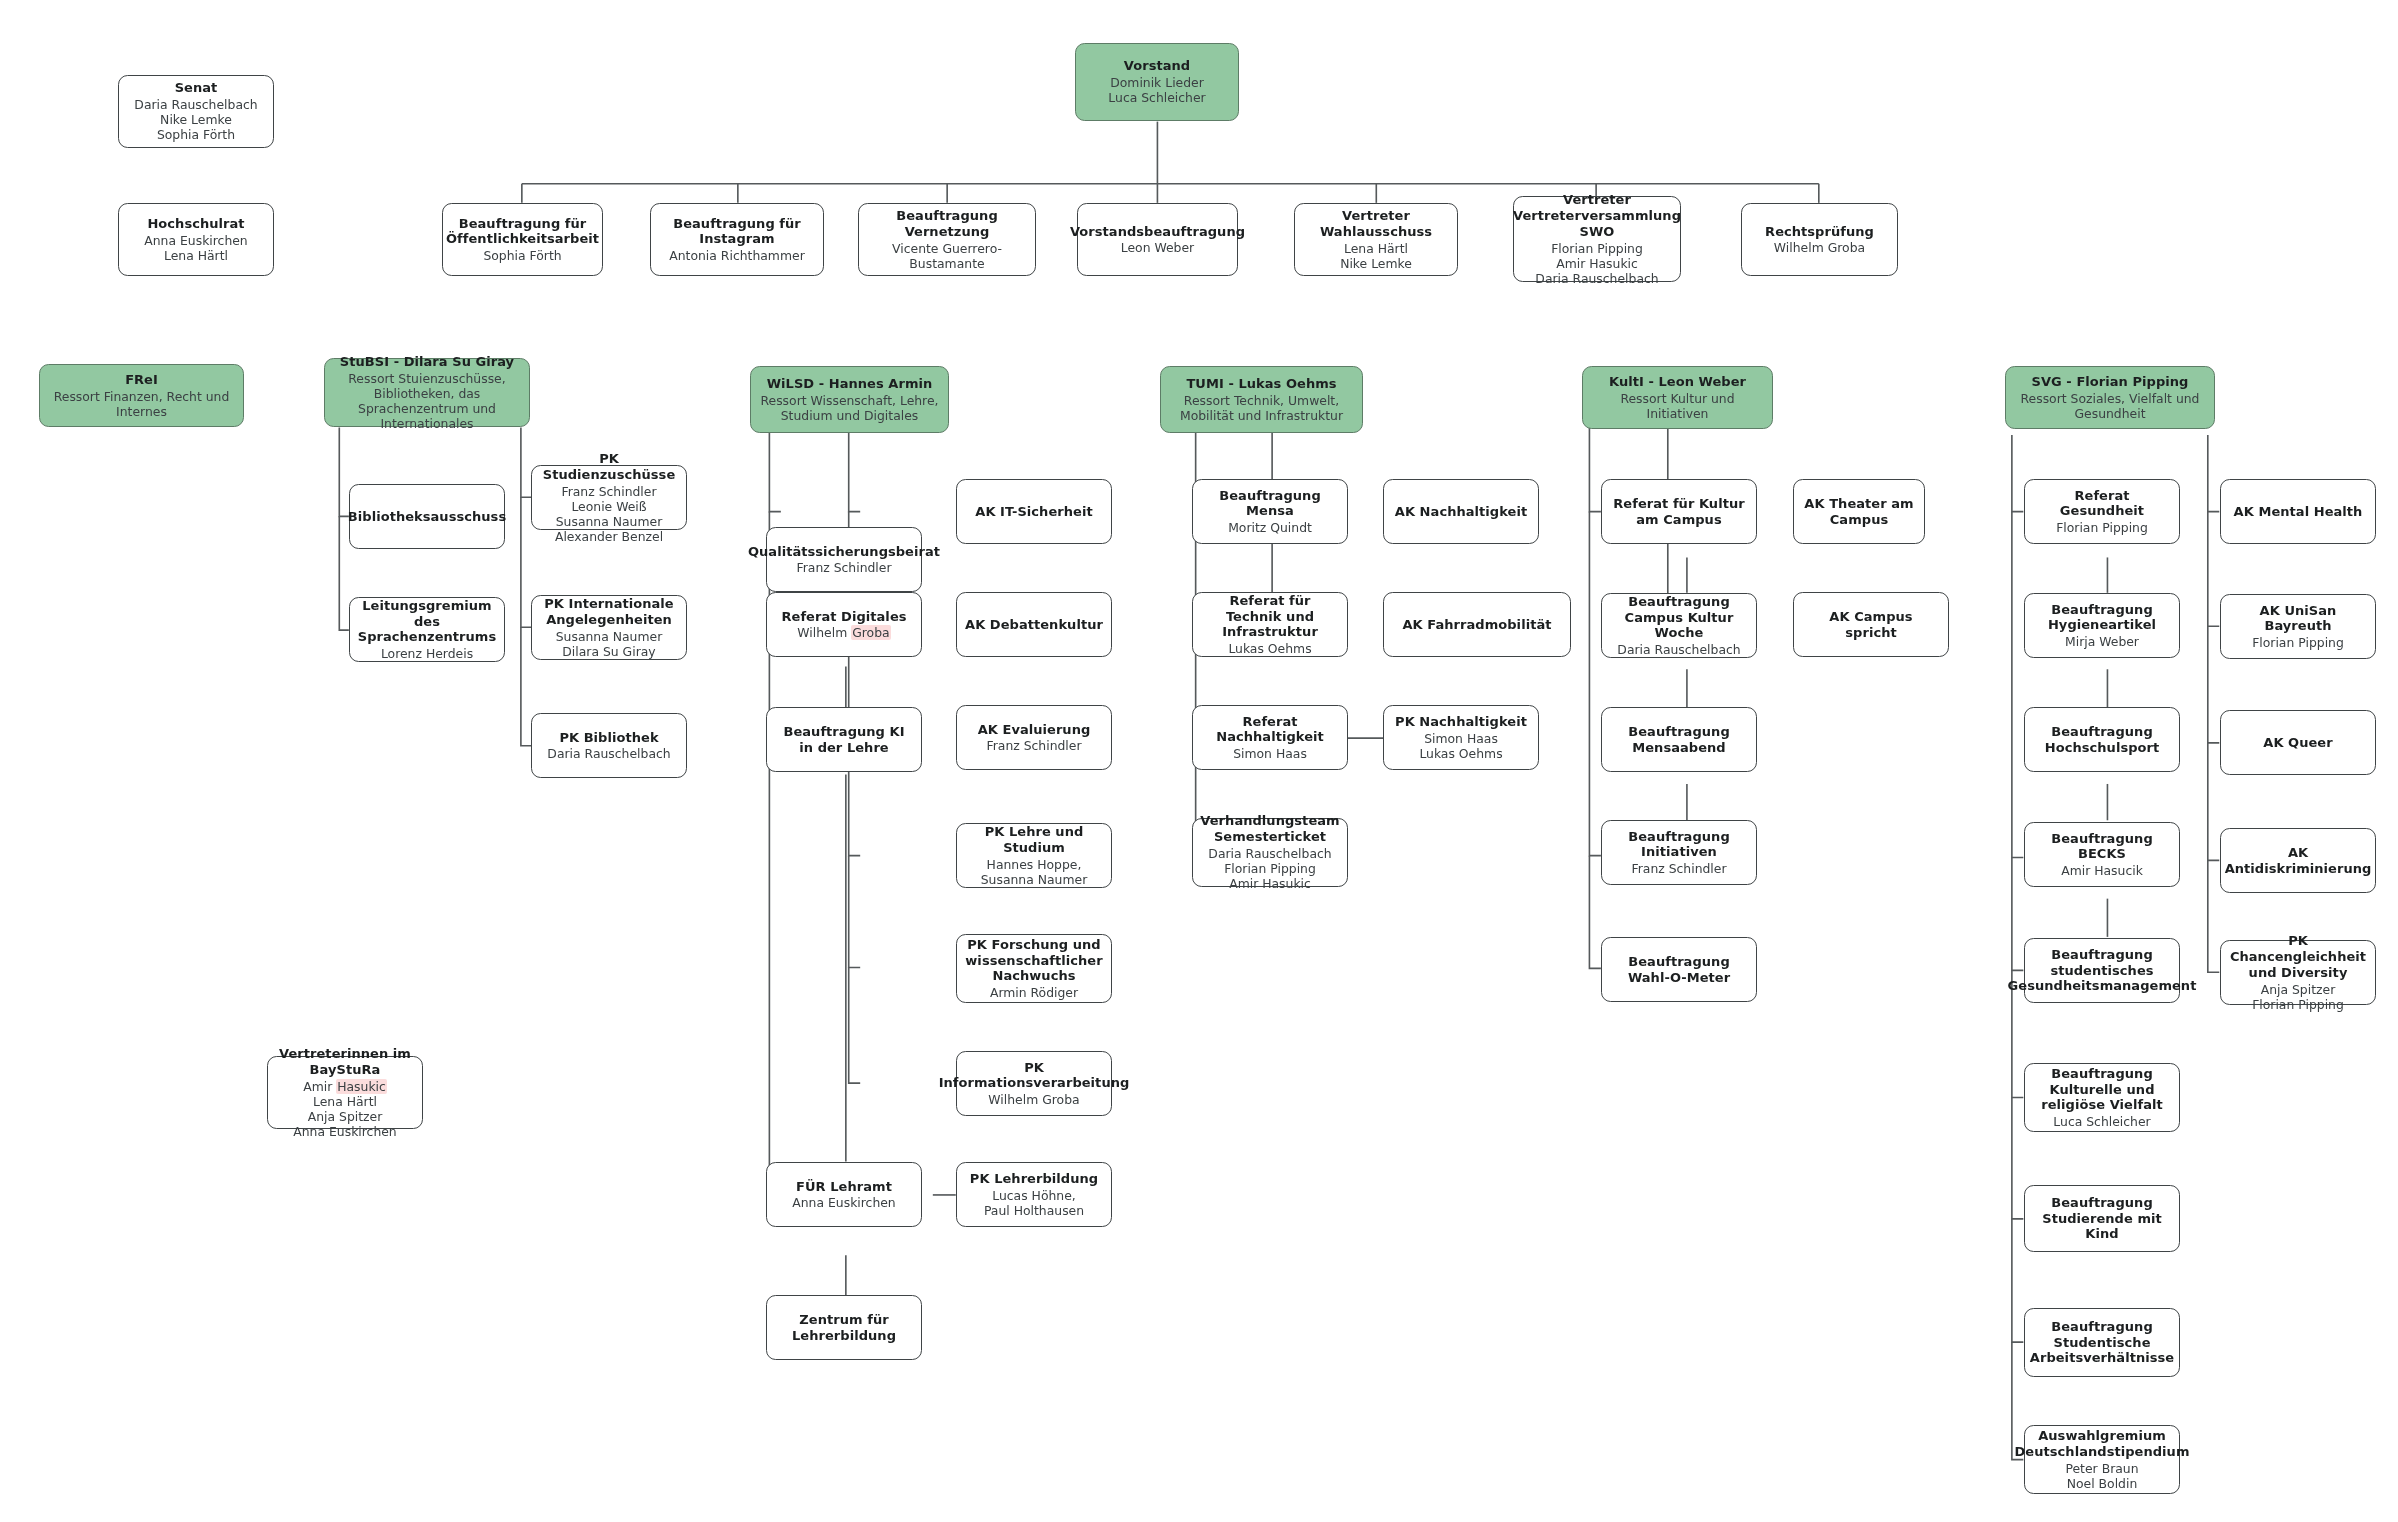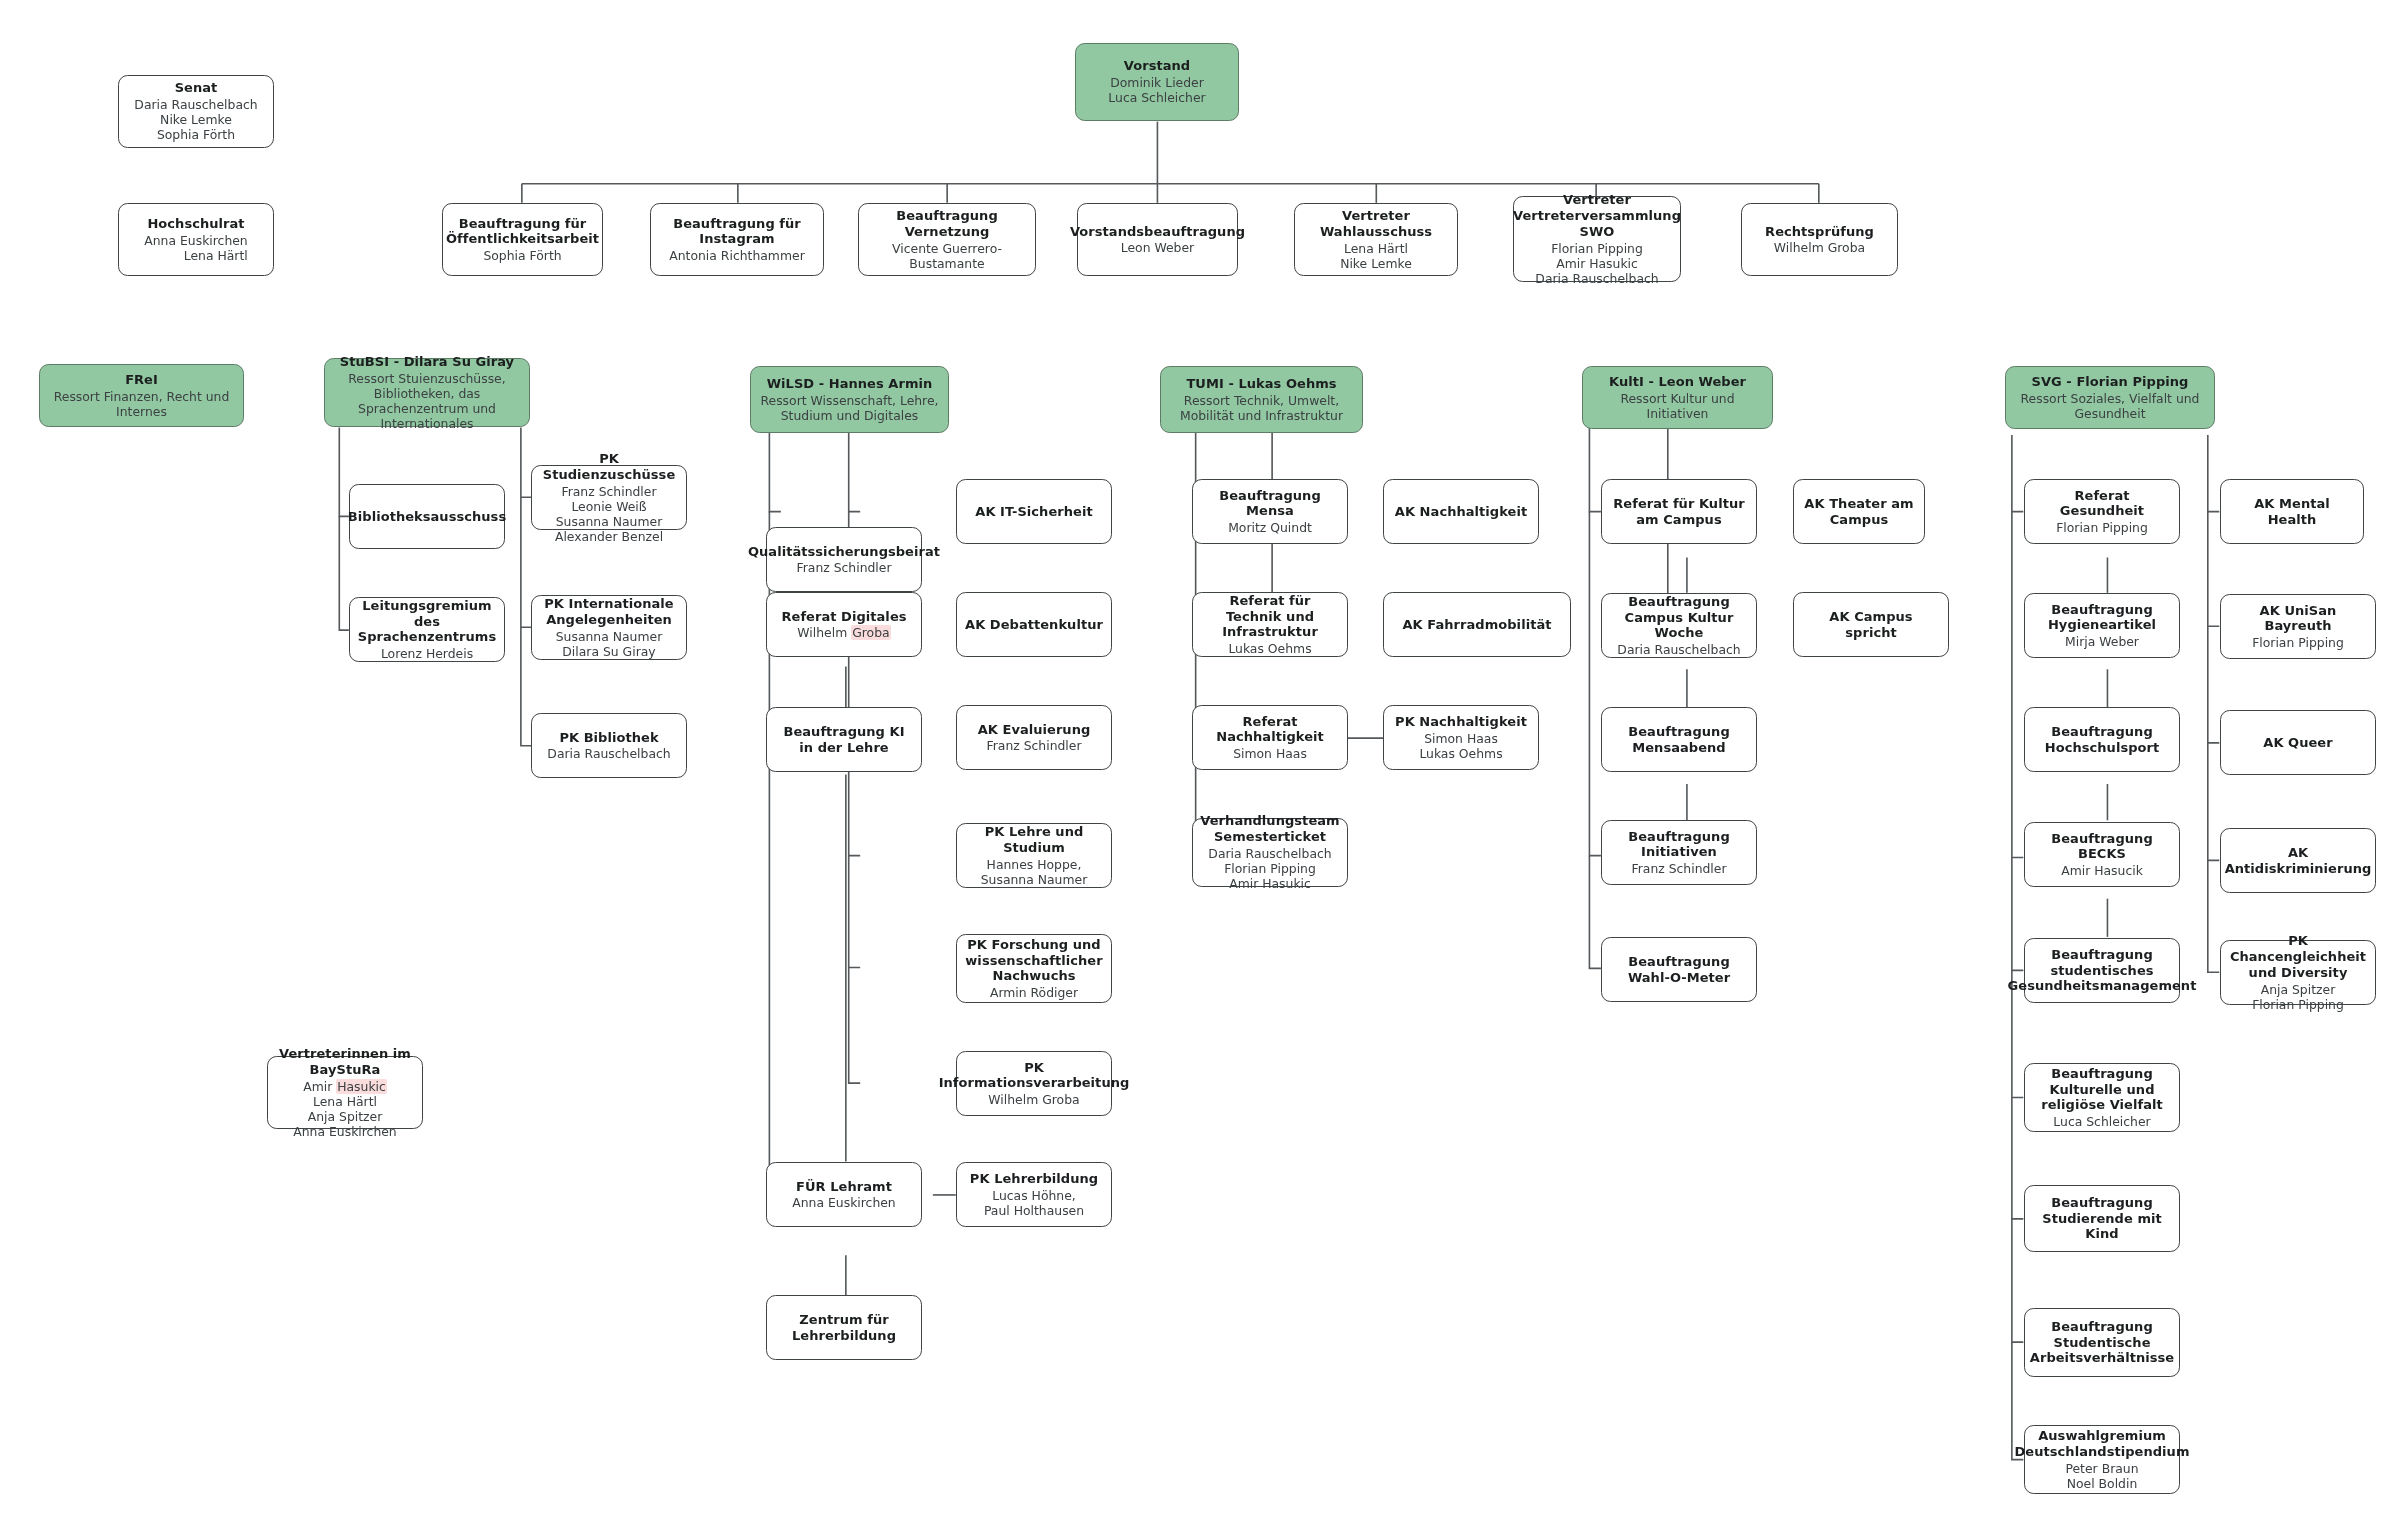--- a/index.html
+++ b/index.html
@@ -150,21 +150,21 @@
 
   <div class="node" style="left:118px; top:75px; width:156px; height:73px;">
     <div class="title">Senat</div>
     <div class="sub">
         <span class="line">Daria Rauschelbach</span>
         <span class="line">Nike Lemke</span>
         <span class="line">Sophia Förth</span>
       </div>
   </div>
 
-  <div class="node" style="left:118px; top:203px; width:156px; height:73px;text-align:right;">
+  <div class="node" style="left:118px; top:203px; width:156px; height:73px;">
     <div class="title">Hochschulrat</div>
     <div class="sub">
         <span class="line">Anna Euskirchen</span>
         <span class="line">Lena Härtl</span>
       </div>
   </div>
 
   <div class="node" style="left:442px; top:203px; width:161px; height:73px;">
     <div class="title">Beauftragung für Öffentlichkeitsarbeit</div>
     <div class="sub">
@@ -465,21 +465,21 @@
 
   </div>
   <div class="node" style="left:2024px; top:1425px; width:156px; height:69px;">
     <div class="title">Auswahlgremium Deutschlandstipendium</div>
     <div class="sub">
         <span class="line">Peter Braun</span>
         <span class="line">Noel Boldin</span>
       </div>
   </div>
 
-  <div class="node" style="left:2220px; top:479px; width:144px; height:65px;">
+  <div class="node" style="left:2220px; top:479px; width:156px; height:65px;">
     <div class="title">AK Mental Health</div>
 
   </div>
   <div class="node" style="left:2220px; top:594px; width:156px; height:65px;">
     <div class="title">AK UniSan Bayreuth</div>
     <div class="sub">
         <span class="line">Florian Pipping</span>
       </div>
   </div>
   <div class="node" style="left:2220px; top:710px; width:156px; height:65px;">

